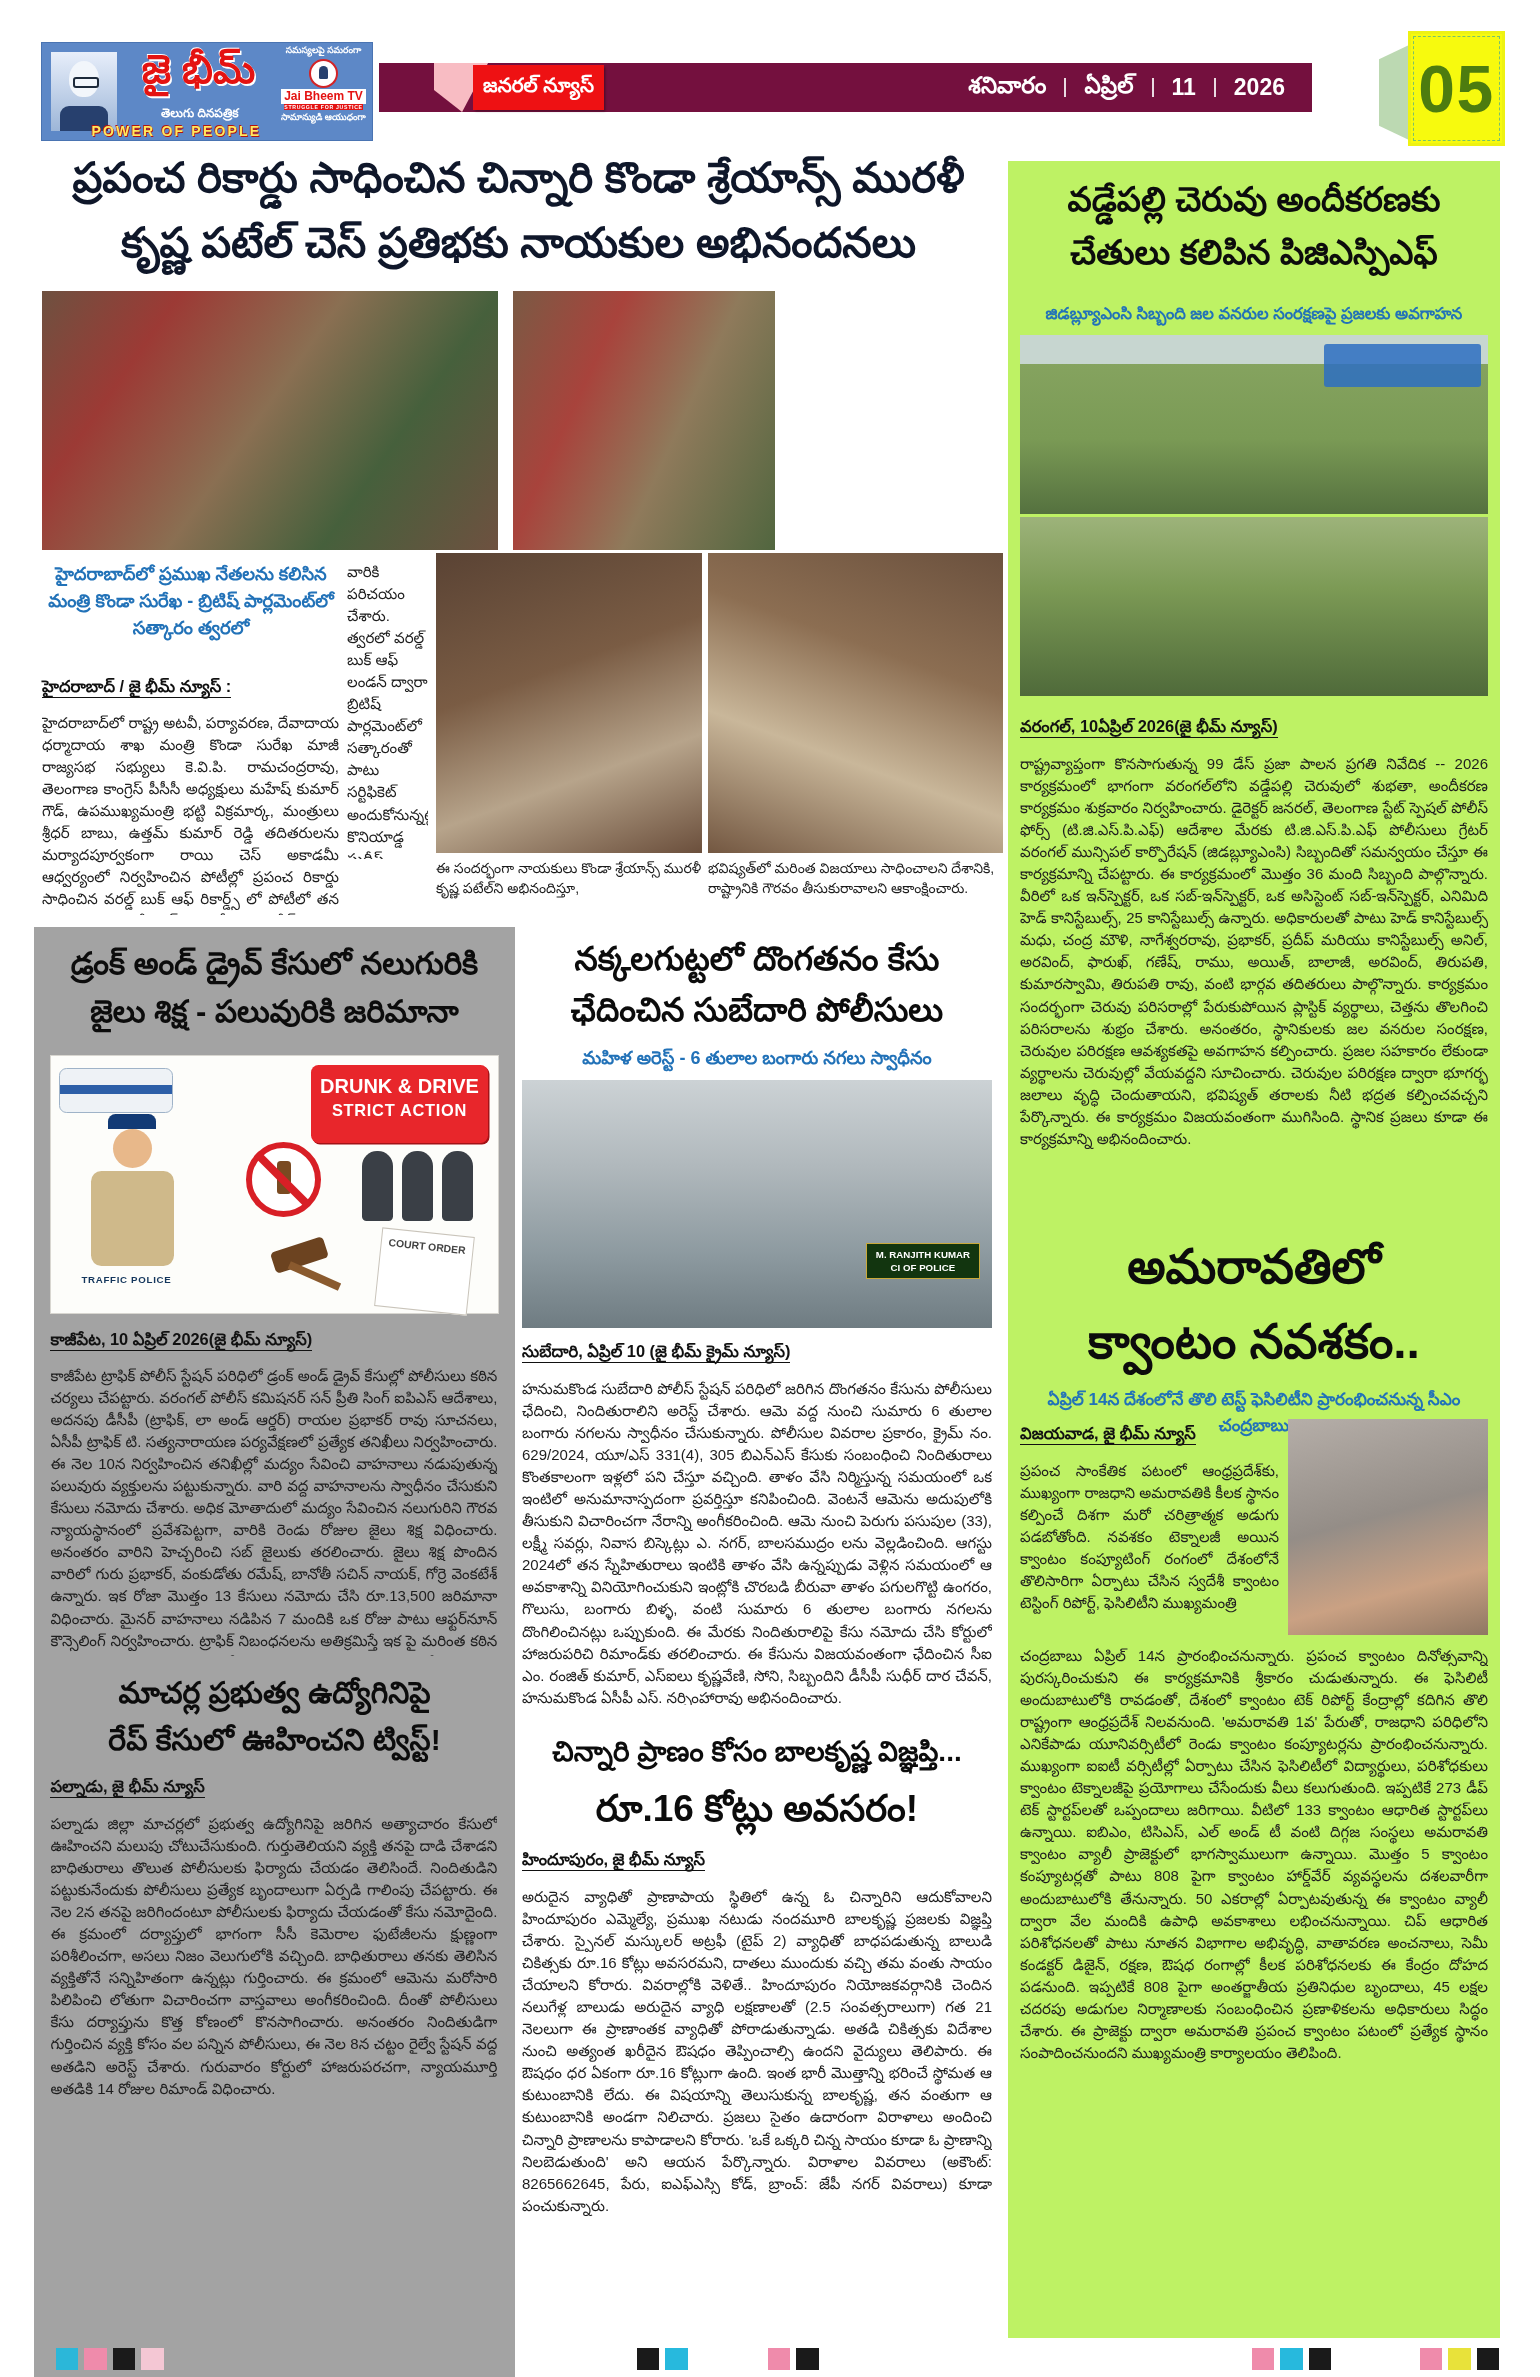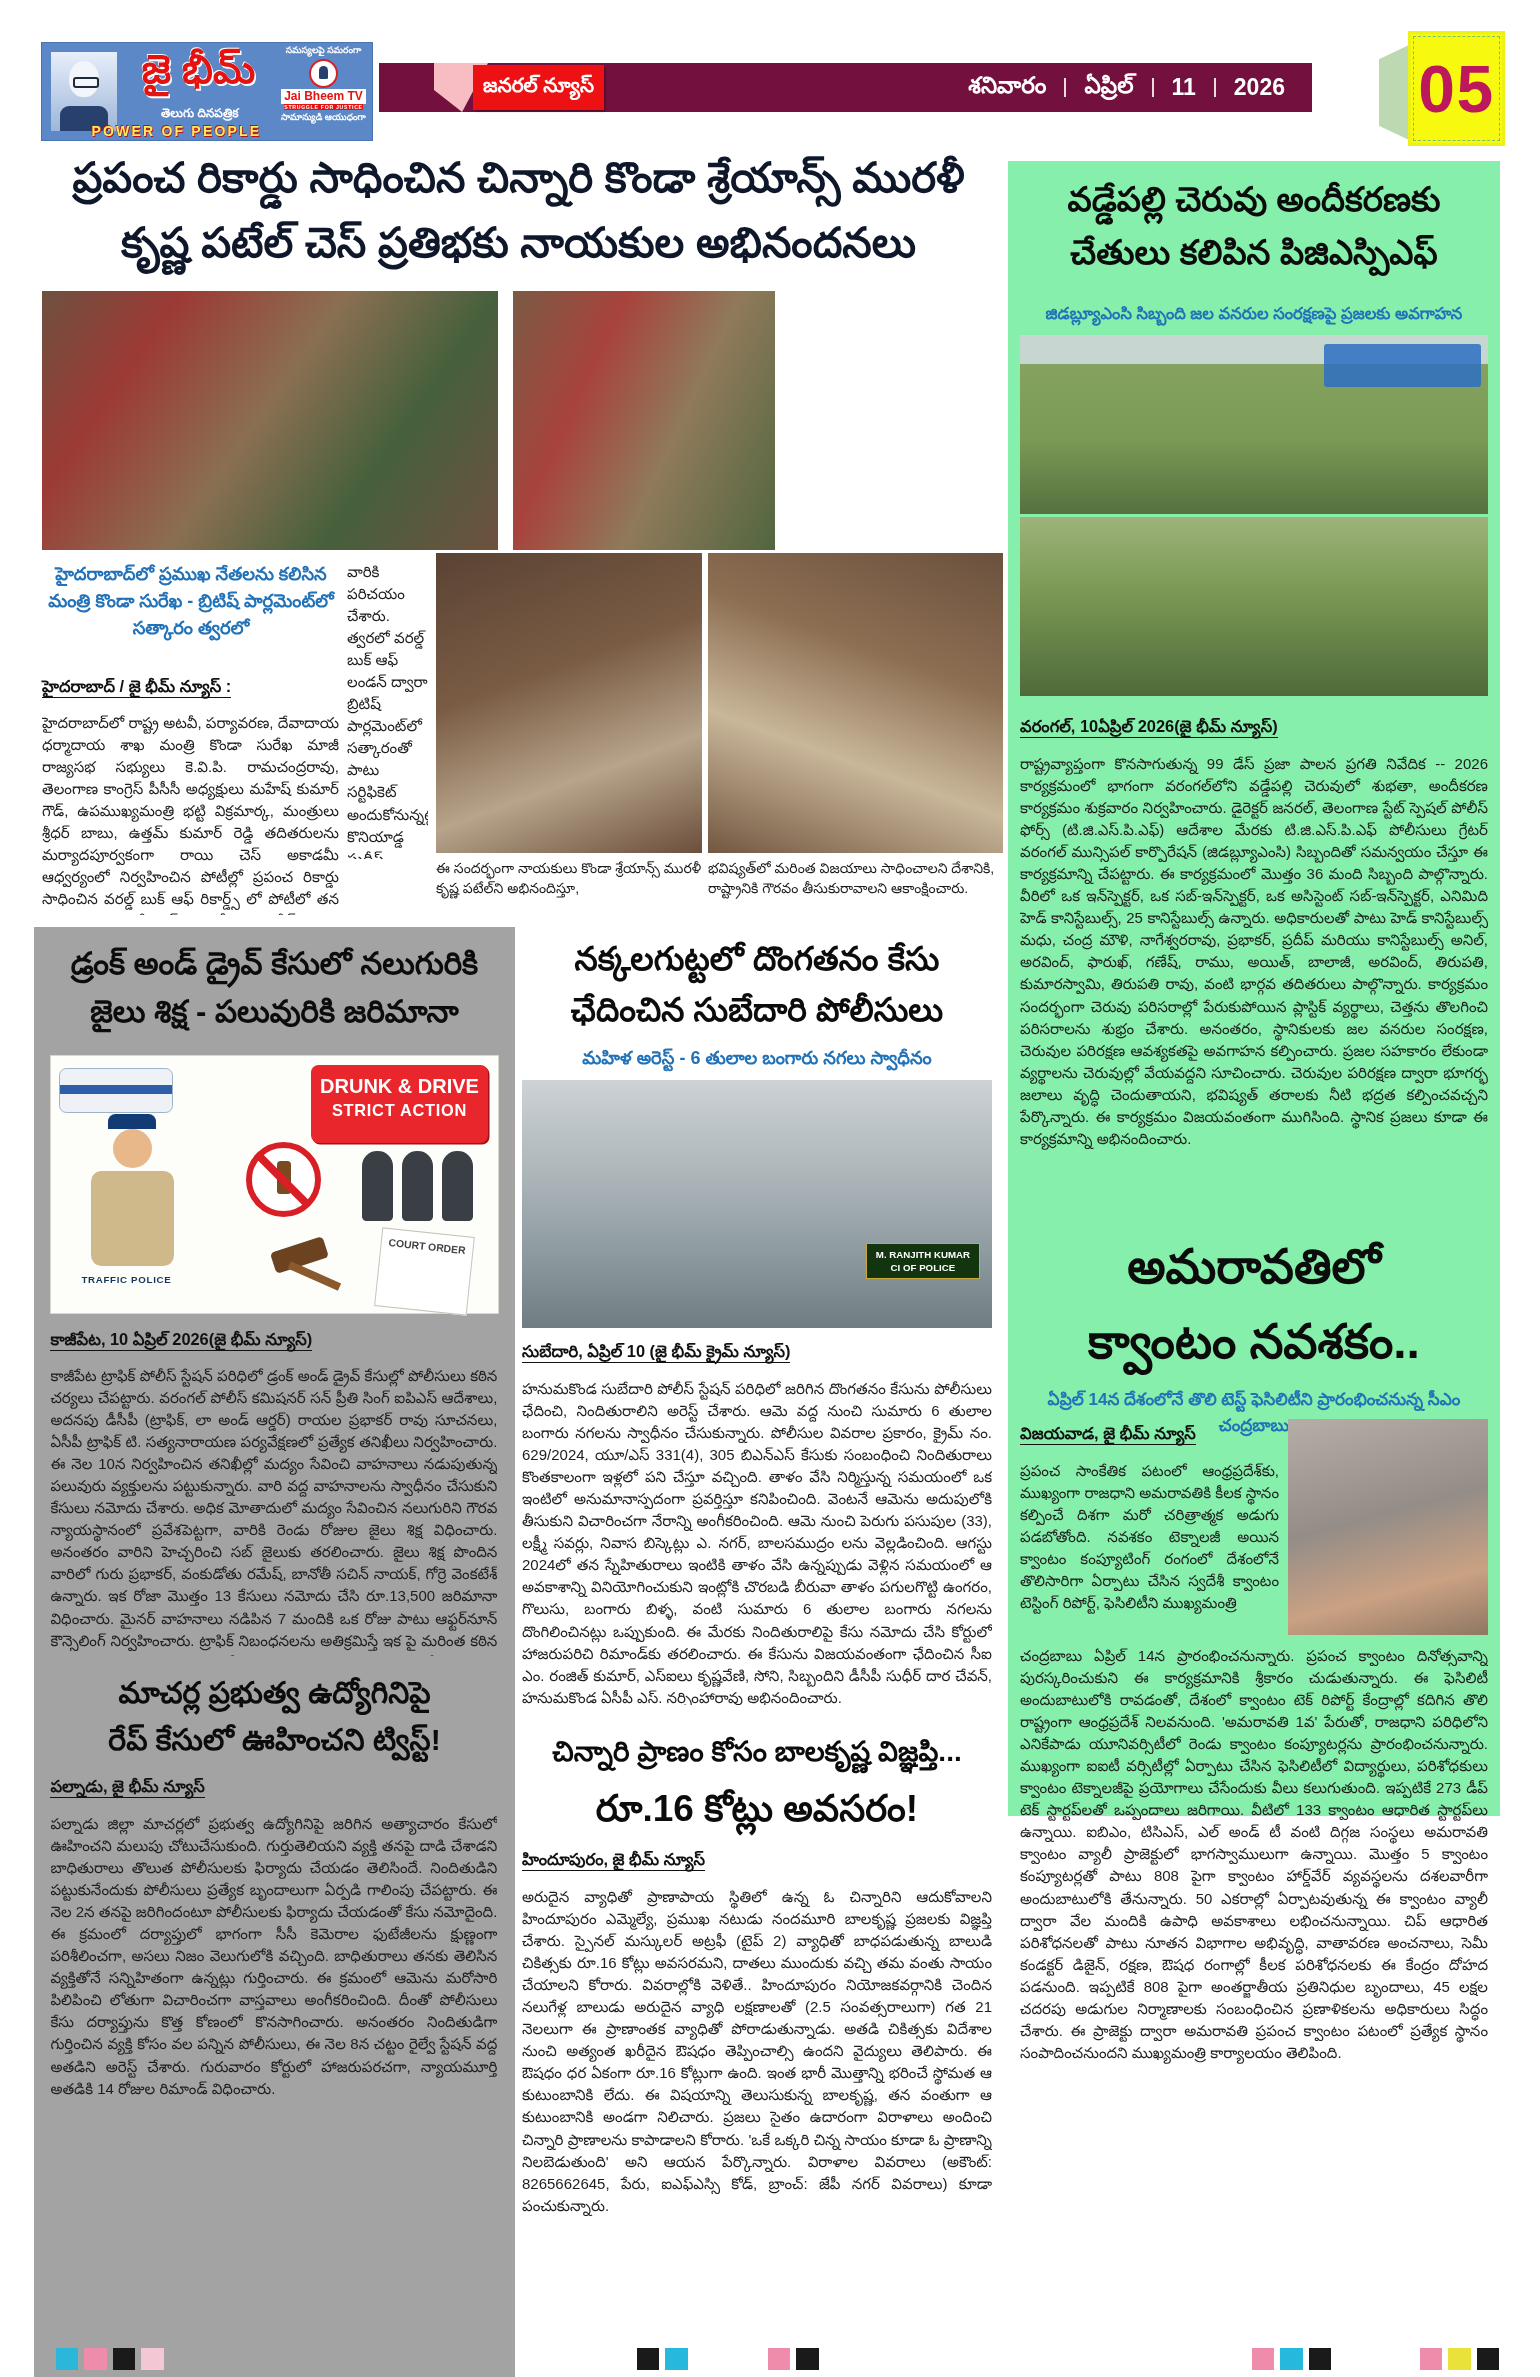--- a/index.html
+++ b/index.html
@@ -30,21 +30,21 @@
   .pink-slant{position:absolute;left:55px;top:0;width:54px;height:49px;background:#f8bcc3;clip-path:polygon(0 0,100% 0,52% 100%,0 55%);}
   .section-label{position:absolute;left:94px;top:2.2px;width:131px;height:45px;background:#ee1113;color:#ffffff;font-size:20px;
                  font-weight:700;display:flex;align-items:center;justify-content:center;box-shadow:1.5px 1.5px 2.2px rgba(0,0,0,.35);}
   .date-strip{position:absolute;right:27px;top:0;height:49px;display:flex;align-items:center;gap:18px;color:#ffffff;
               font-size:23px;font-weight:700;text-align:center;}
   .date-sep{width:0;height:19.4px;border-left:2.2px solid rgba(255,255,255,.85);}
   .bar-bevel{position:absolute;left:1379px;top:45px;width:30px;height:95px;background:#bcd9b2;
              clip-path:polygon(100% 0,100% 100%,0 85%,0 15%);}
   .page-num{position:absolute;left:1408px;top:31px;width:91px;height:109px;background:#f7fa0e;border:3px solid #eef212;
             display:flex;align-items:center;justify-content:center;outline:1.5px dashed #79c06d;outline-offset:-6.7px;}
-  .page-num-text{font-size:66px;font-weight:800;color:#be185d;letter-spacing:1.5px;}
+  .page-num-text{font-size:66px;font-weight:800;color:#4d7c0f;letter-spacing:1.5px;}
 
   
   .lead-headline{position:absolute;left:30px;top:145px;width:977px;text-align:center;color:#0f172a;font-weight:800;
                  font-size:42px;line-height:1.55;}
   .headline{font-weight:800;color:#0c0c0c;text-align:center;line-height:1.55;}
   .subhead{color:#2272b8;font-weight:700;text-align:center;line-height:1.5;}
   .byline{font-weight:700;font-size:16.4px;color:#111111;border-bottom:1.5px solid #111111;padding-bottom:2.2px;}
   .body-text{font-size:15px;line-height:1.47;text-align:justify;color:#1d1d1d;overflow:hidden;}
   .caption{font-size:14px;line-height:1.4;color:#1d1d1d;}
 
@@ -58,21 +58,21 @@
   .ph-lake1{background:linear-gradient(#c7d6d0 0%,#c7d6d0 16%,#85a35f 16%,#7a9a55 58%,#55713f 100%);}
   .ph-lake2{background:linear-gradient(#9db37a 0%,#7c9a55 40%,#4f6a3a 100%);}
   .ph-police{background:linear-gradient(#ccd2d5 0%,#b0b8bc 35%,#8d9aa0 70%,#6f7c82 100%);}
   .ph-cm{background:linear-gradient(165deg,#b5aea8 0%,#948d87 45%,#caa183 75%,#8f7763 100%);}
   .photo-banner{position:absolute;right:7.5px;top:9px;width:157px;height:43px;background:#2d6fc2;opacity:.85;border-radius:3px;}
   .nameplate{position:absolute;right:12px;bottom:49px;background:#12350f;border:1.5px solid #caa93a;color:#ffffff;text-align:center;
              padding:3.7px 9px;font-size:9.7px;font-weight:700;line-height:1.35;}
 
   
   .left-panel{position:absolute;left:34px;top:927px;width:481px;height:1812px;background:#a3a3a3;}
-  .right-panel{position:absolute;left:1008px;top:161px;width:492px;height:1655px;background:#86efac;}
+  .right-panel{position:absolute;left:1008px;top:161px;width:492px;height:2177px;background:#bef264;}
 
   
   .cartoon{position:absolute;left:16.4px;top:128px;width:447px;height:257px;background:#fdfdfa;border:0.7px solid #d8d6d0;}
   .cartoon-banner{position:absolute;right:10.4px;top:9px;width:177px;height:70px;background:#e8262b;border-radius:7.5px;color:#ffffff;
                   text-align:center;font-weight:800;padding-top:7.5px;box-shadow:1.5px 1.5px 0 #a31216;}
   .banner1{font-size:20px;line-height:1.3;}
   .banner2{font-size:16.4px;letter-spacing:0.7px;line-height:1.4;}
   .police-car{position:absolute;left:7.5px;top:12px;width:112px;height:43px;background:#eef2f6;border:1.5px solid #9fb3c8;border-radius:7.5px;}
   .police-car::after{content:"";position:absolute;left:0;top:16.4px;width:100%;height:9px;background:#2d5fa8;}
   .cop{position:absolute;left:25px;top:58px;width:112px;height:179px;}

